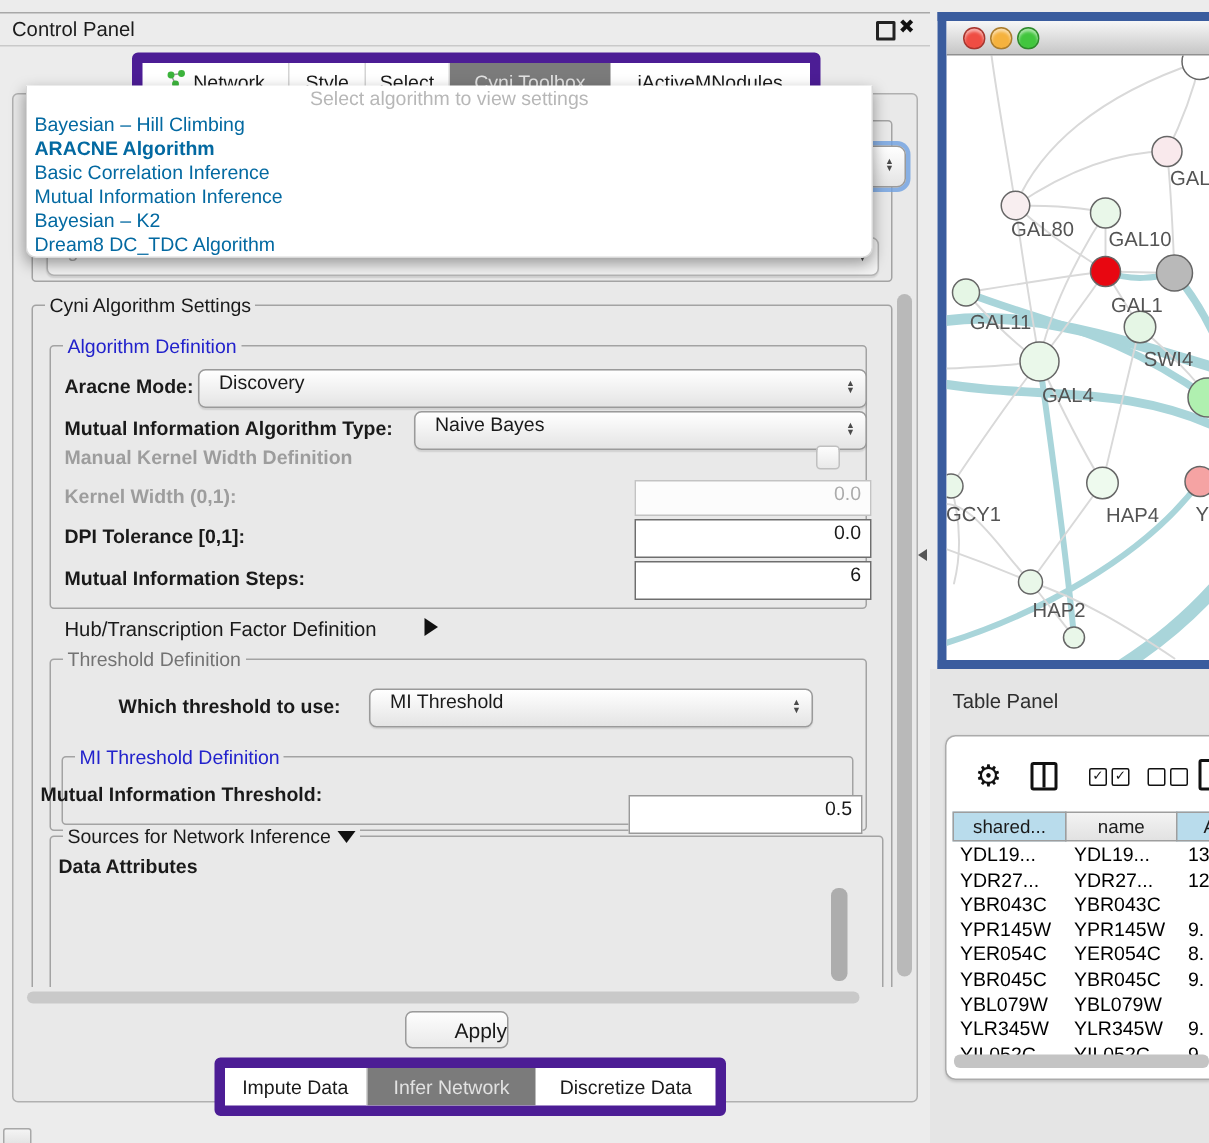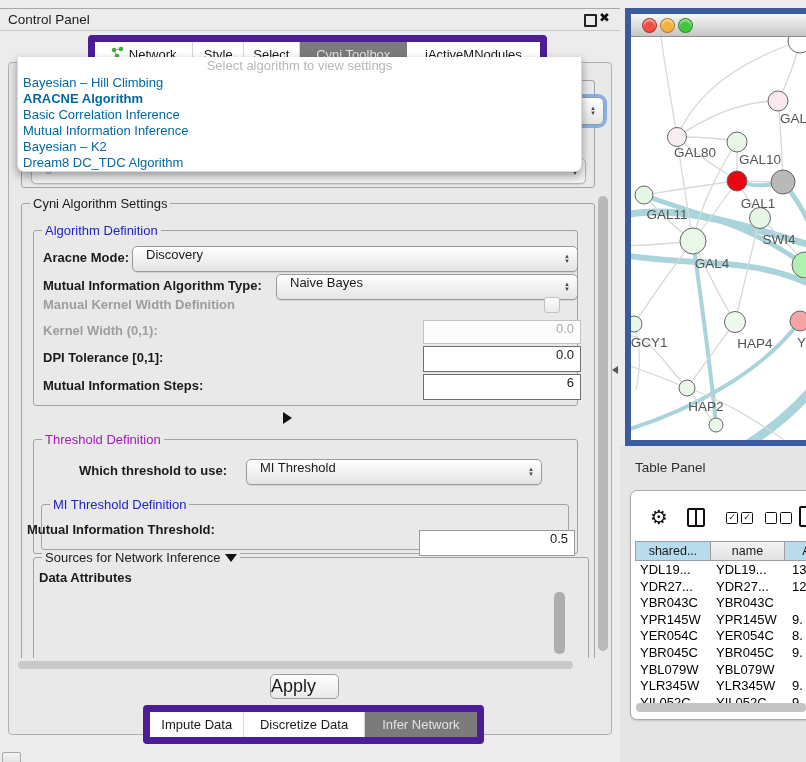--- a/index.html
+++ b/index.html
@@ -17,41 +17,41 @@
   .content-panel{position:absolute;left:8px;top:62px;width:602px;height:671px;background:#e9e9e9;border:1px solid #b0b0b0;border-radius:4px}
   
   .dd{position:absolute;left:17px;top:57px;width:563px;height:114px;background:#fff;border:1px solid #d8d8d8;border-top:none;
       border-radius:0 0 7px 7px;box-shadow:0 4px 10px rgba(0,0,0,.38);z-index:50}
   .dd-prompt{height:18px;line-height:18px;text-align:center;color:#b7b7b7;font-size:13px}
   .dd-item{height:16px;line-height:16px;font-size:13px;padding-left:5px;white-space:nowrap;color:#0369a1}
   .dd-item.bold{font-weight:bold}
   
   .grp{position:absolute;border:1px solid #a3a3a3;border-radius:3px}
   .gtitle{position:absolute;top:-8px;left:8px;background:#e9e9e9;padding:0 3px;font-size:13px;line-height:16px;white-space:nowrap;display:flex;align-items:center;gap:4px}
-  .blue{color:#2222cc}.green{color:#a21caf}
+  .blue{color:#2222cc}.green{color:#737373}
   .lbl{position:absolute;font-size:13px;font-weight:bold;white-space:nowrap;height:16px;line-height:16px}
   .lbl.plain{font-weight:normal}
   .lbl.dis{color:#9d9d9d}
   .combo{position:absolute;background:linear-gradient(#ffffff,#e4e4e4);border:1px solid #9a9a9a;border-radius:5px;font-size:13px;
     display:flex;align-items:flex-start;padding-left:13px;box-shadow:0 1px 1px rgba(0,0,0,.1)}
   .spin{position:absolute;right:7px;top:50%;transform:translateY(-50%);display:flex;flex-direction:column;align-items:center;color:#4a4a4a}
   .spin span{font-size:6px;line-height:5px}
   .field{position:absolute;background:#fff;border:1px solid #6e6e6e;font-size:13px;display:flex;align-items:flex-start;justify-content:flex-end;padding:0 6px}
   .field.dis{border-color:#c3c3c3;color:#ababab;background:#fcfcfc}
   .field.soft{border-color:#9a9a9a}
   .checkbox{position:absolute;width:14px;height:14px;border:1px solid #c0c0c0;border-radius:3px;background:linear-gradient(#fdfdfd,#e9e9e9)}
   .tri-right{display:inline-block;width:0;height:0;border-left:9px solid #111;border-top:6px solid transparent;border-bottom:6px solid transparent}
   .tri-down{display:inline-block;width:0;height:0;border-top:8px solid #111;border-left:6px solid transparent;border-right:6px solid transparent}
   .scrollpane{position:absolute;left:16px;top:190px;width:580px;height:468px;overflow:hidden}
   .attr-list{position:absolute;background:#fff}
   .attr-item{height:17px;line-height:17px;background:#3a68cf;color:#fff;font-size:13px;padding-left:6px;width:500px;white-space:nowrap}
   .sb-v{position:absolute;background:#b9b9b9;border-radius:5px}
   .sb-h{position:absolute;background:#c9c9c9;border-radius:4px}
-  .btn{position:absolute;background:linear-gradient(#fefefe,#e9e9e9);border:1px solid #9b9b9b;border-radius:5px;font-size:18px;
-    display:flex;align-items:center;justify-content:flex-start}
+  .btn{position:absolute;background:linear-gradient(#fefefe,#e9e9e9);border:1px solid #9b9b9b;border-radius:5px;font-size:14px;
+    display:flex;align-items:center;justify-content:flex-end}
   
   .netwin{position:absolute;left:625px;top:8px;width:181px;height:438px;border:6px solid #3a5c9e;border-right:none;background:#fff;overflow:hidden;box-sizing:border-box}
   .net-titlebar{position:relative;height:22px;background:linear-gradient(#f7f7f7,#c6c6c6);border-bottom:1px solid #909090}
   .light{position:absolute;top:4px;width:13px;height:13px;border-radius:50%;border:1px solid rgba(0,0,0,.3);box-shadow:inset 0 2px 2px rgba(255,255,255,.55)}
   
   .tp-label{position:absolute;left:635px;top:460px;font-size:13.5px;color:#2e2e2e}
   .twin{position:absolute;left:630px;top:490px;width:180px;height:228px;background:#fff;border:1px solid #ababab;border-radius:7px;overflow:hidden;box-shadow:0 1px 2px rgba(0,0,0,.15)}
   .th{position:absolute;top:50px;height:20px;border:1px solid #9e9e9e;font-size:12.5px;display:flex;align-items:center;justify-content:center;background:linear-gradient(#f3f3f3,#e2e2e2);box-sizing:border-box}
   .th.hl{background:#b9dcec}
   .trows{position:absolute;left:0;top:71px;right:0}
@@ -165,20 +165,21 @@
       </div>
     <div class="lbl" style="left:27px;top:160px">DPI Tolerance [0,1]:</div>
     <div class="field" style="left:407px;top:156px;width:144px;height:24px">
         <span>0.0</span>
       </div>
     <div class="lbl" style="left:27px;top:188px">Mutual Information Steps:</div>
     <div class="field" style="left:407px;top:184px;width:144px;height:24px">
         <span>6</span>
       </div>
 
+    <div class="lbl plain" style="left:27px;top:222px;font-size:13.5px">Hub/Transcription Factor Definition</div>
     <span class="tri-right" style="position:absolute;left:267px;top:222px"></span>
 
     <div class="grp" style="left:17px;top:249px;width:543px;height:113px">
       <div class="gtitle green">Threshold Definition</div>
     </div>
     <div class="lbl" style="left:63px;top:273px">Which threshold to use:</div>
     <div class="combo" style="left:230px;top:269px;width:281px;height:24px">
       <span>MI Threshold</span>
       <div class="spin">
           <span>▲</span>
@@ -206,25 +207,25 @@
   <div class="sb-v" style="left:598px;top:196px;width:10px;height:455px"></div>
   <div class="sb-h" style="left:18px;top:661px;width:555px;height:8px"></div>
 
   <div class="btn" style="left:270px;top:674px;width:67px;height:23px">
       <span>Apply</span>
     </div>
   <div class="tabbar" style="left:143px;top:705px;width:327px;height:25px">
     <div class="tab" style="width:94px">
         <span>Impute Data</span>
       </div>
+    <div class="tab selected" style="width:113px">
+        <span>Infer Network</span>
+      </div>
     <div class="tab" style="width:120px">
         <span>Discretize Data</span>
-      </div>
-    <div class="tab selected" style="width:113px">
-        <span>Infer Network</span>
       </div>
   </div>
 
   <div class="splitter"></div>
 
   <div style="position:absolute;left:620px;top:446px;width:186px;height:316px;background:#e5e5e5"></div>
   <div class="netwin">
     <div class="net-titlebar">
       <div class="light" style="left:11px;background:#ef4d43"></div>
       <div class="light" style="left:29px;background:#f5b23e"></div>

